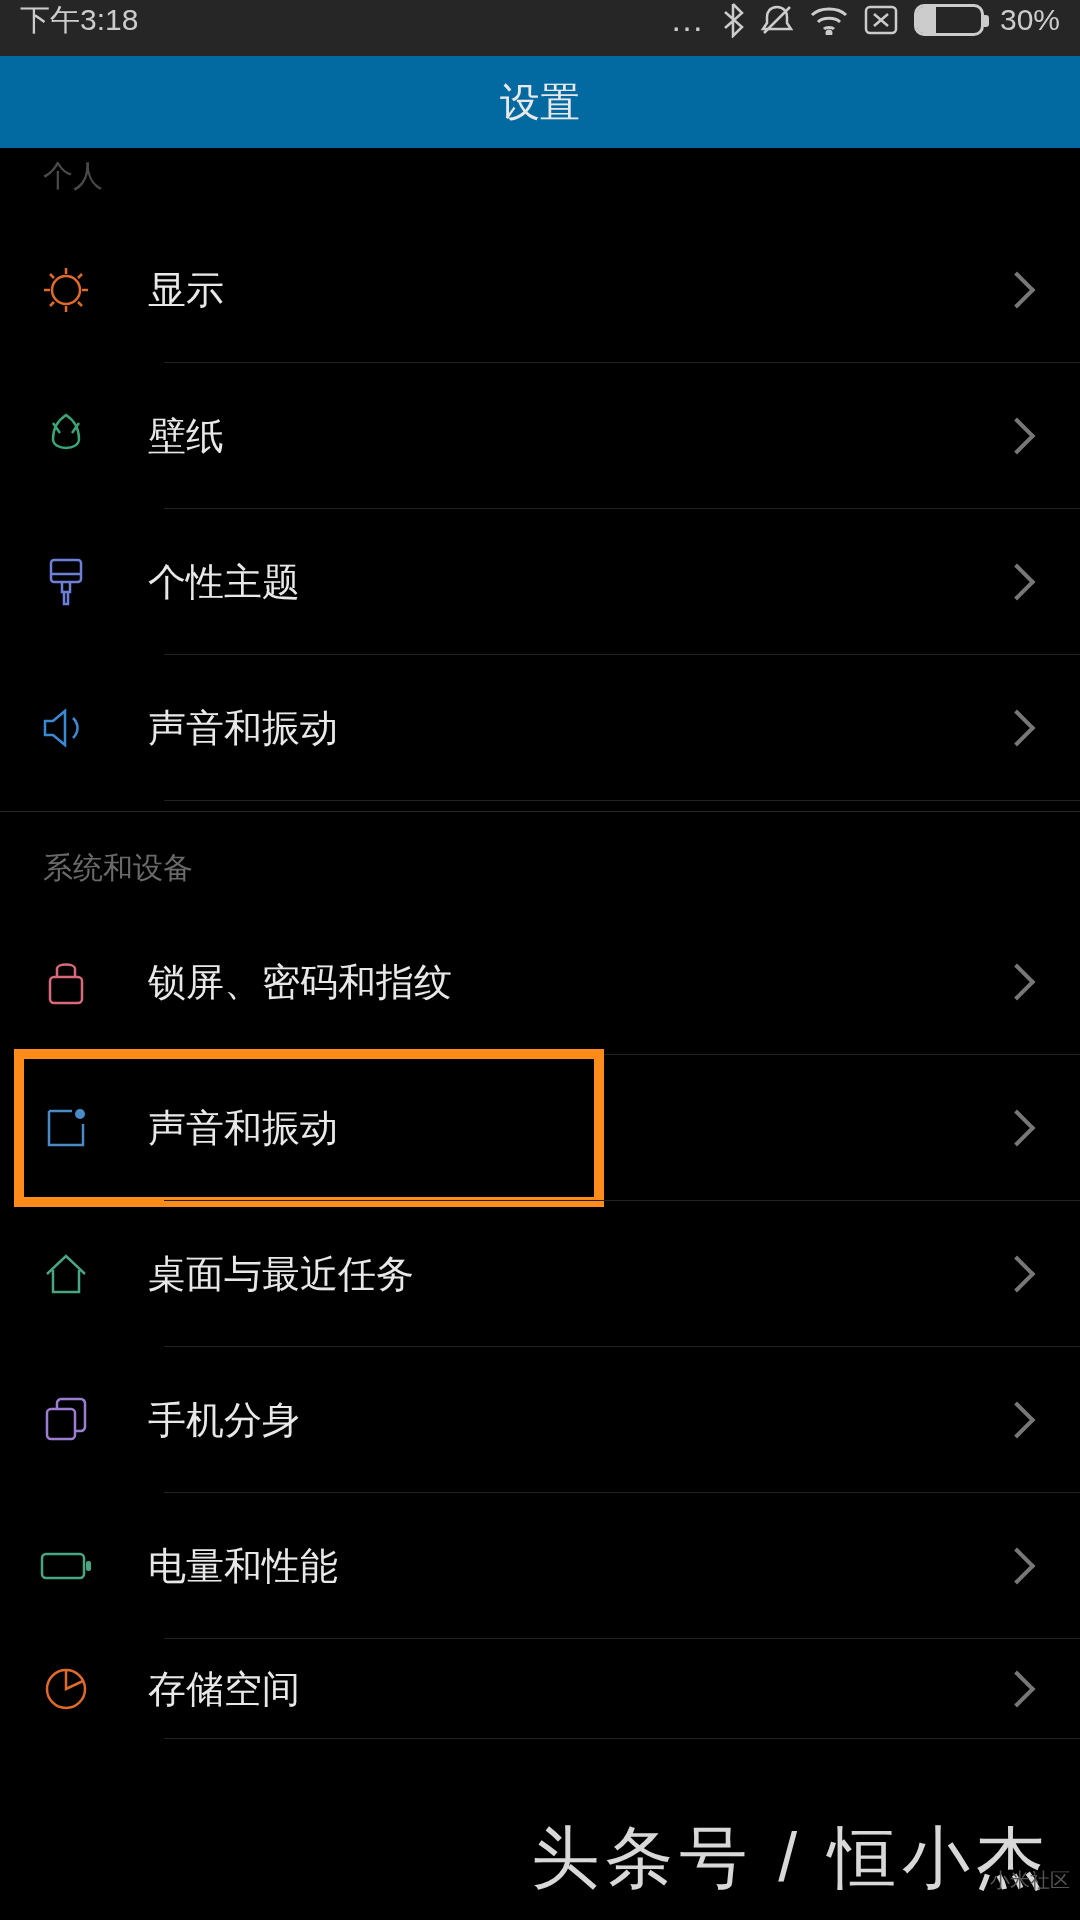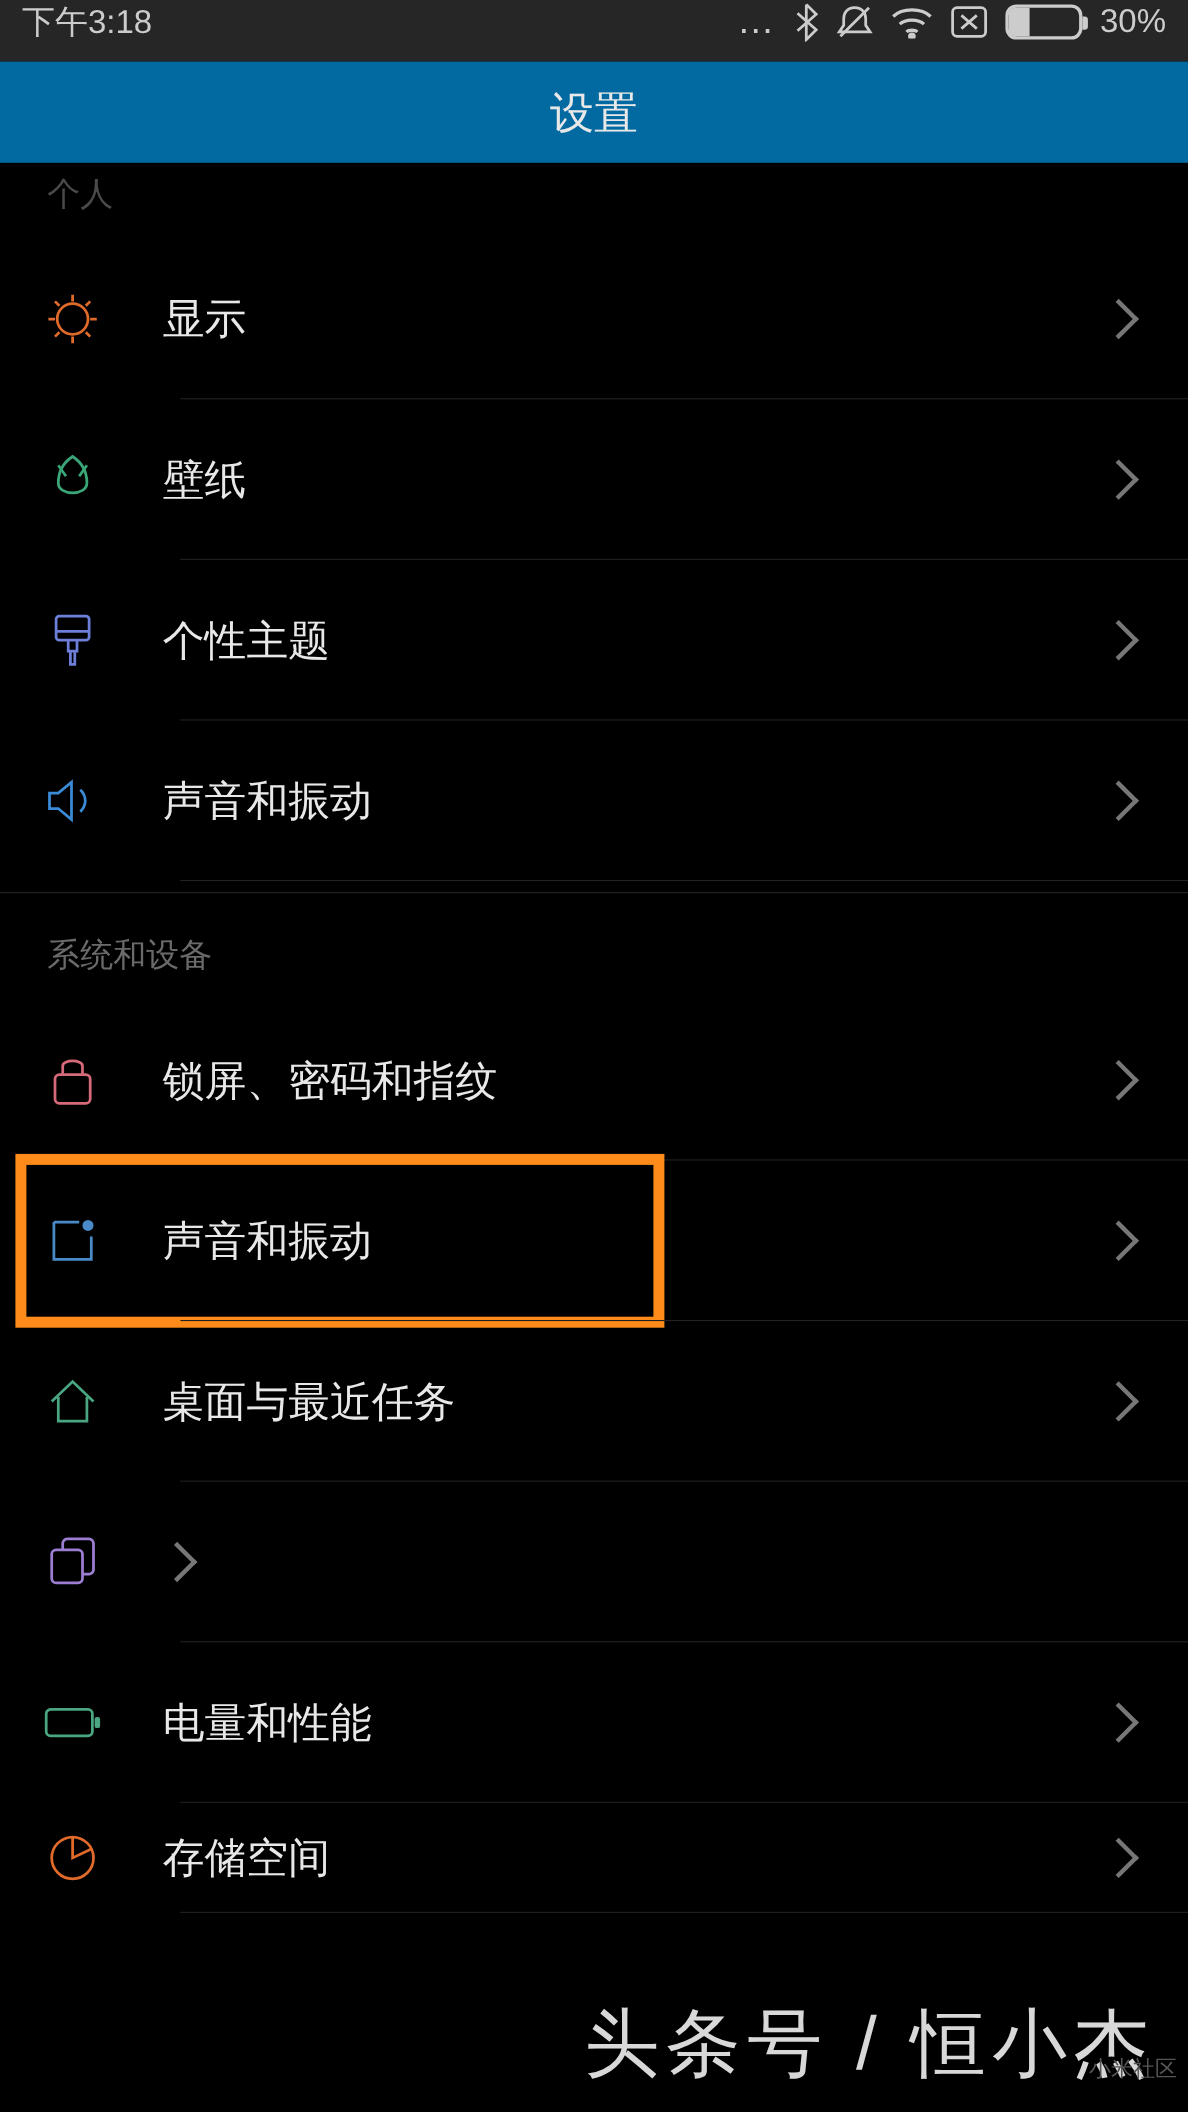--- a/index.html
+++ b/index.html
@@ -234,20 +234,21 @@
   <div class="chevron"></div>
 </div>
 
 <div class="row">
   <div class="icon-box">
     <svg width="46" height="46" viewBox="0 0 46 46" fill="none" stroke="#9b7dd1" stroke-width="2.5">
       <rect x="4" y="12" width="28" height="30" rx="4"></rect>
       <path d="M14 12 L14 6 C14 4 16 2 18 2 L38 2 C40 2 42 4 42 6 L42 30 C42 32 40 34 38 34 L32 34"></path>
     </svg>
   </div>
+  <span class="row-label">手机分身</span>
   <div class="chevron"></div>
 </div>
 
 <div class="row">
   <div class="icon-box">
     <svg width="54" height="32" viewBox="0 0 54 32" fill="none" stroke="#4aa581" stroke-width="2.5">
       <rect x="3" y="4" width="42" height="24" rx="4"></rect>
       <rect x="47" y="11" width="5" height="10" rx="2" fill="#4aa581" stroke="none"></rect>
     </svg>
   </div>

